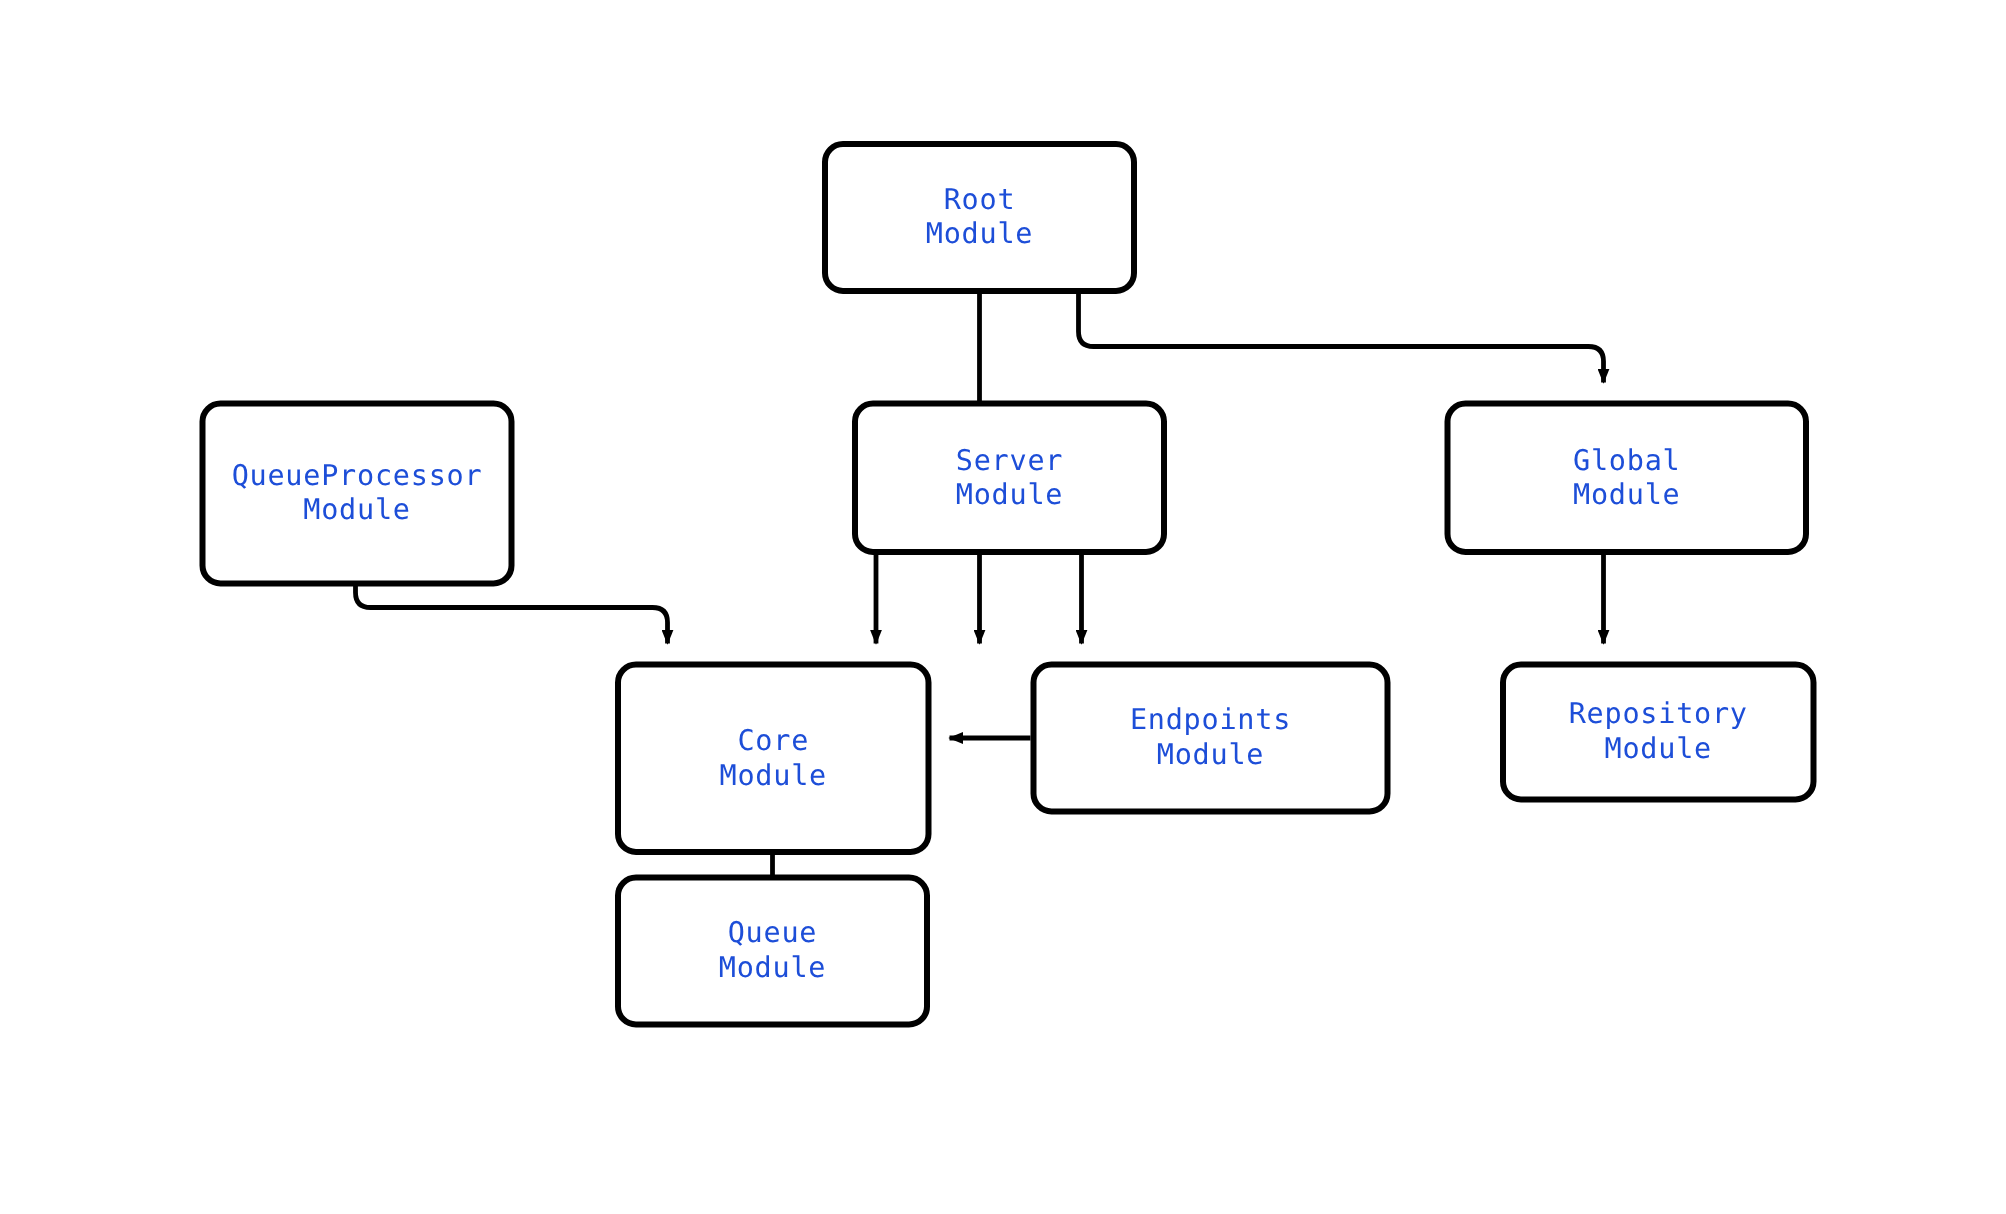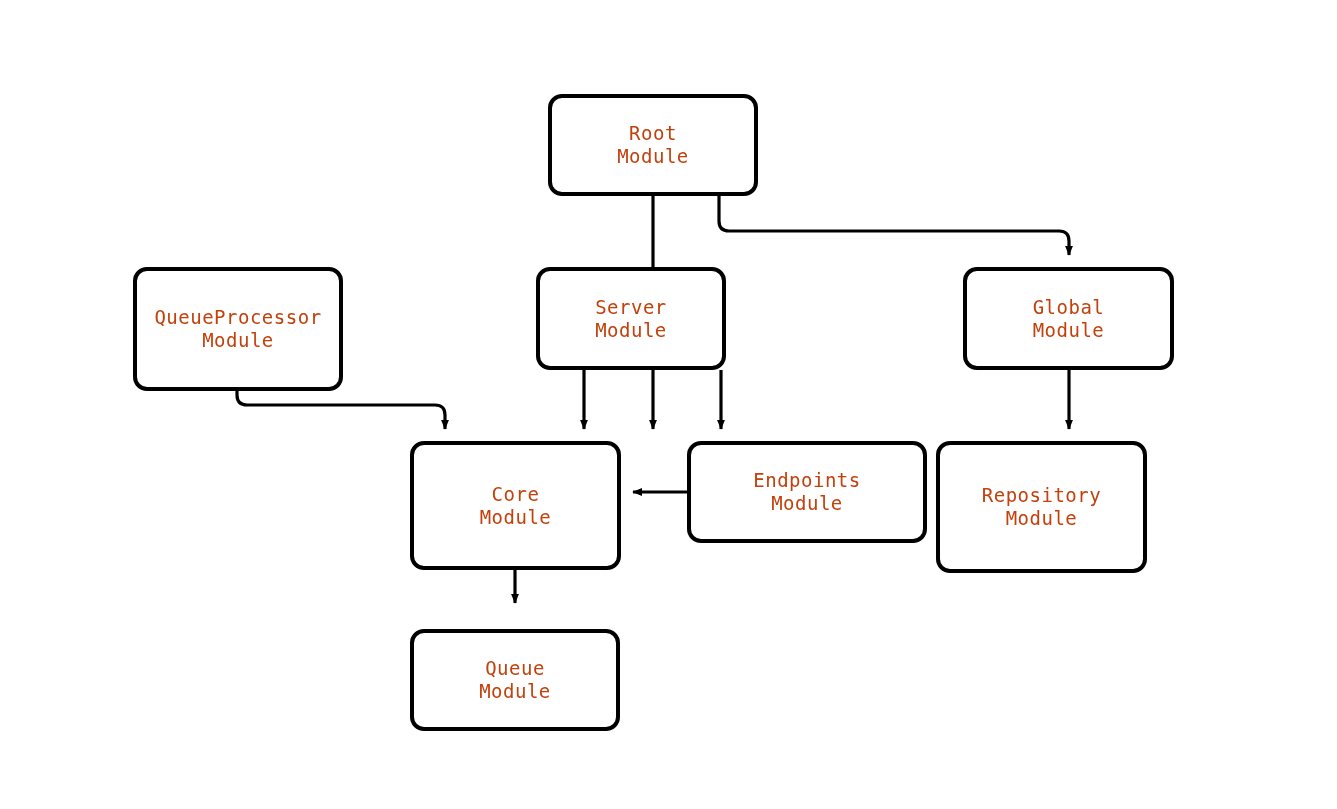--- a/index.html
+++ b/index.html
@@ -32,21 +32,21 @@
     display: flex;
     flex-direction: column;
     align-items: center;
     justify-content: center;
     z-index: 2;
   }
   .node-label {
     font-size: 19px;
     line-height: 23px;
     letter-spacing: 0.5px;
-    color: #c2410c;
+    color: #1d4ed8;
     text-align: center;
     white-space: pre;
     font-weight: 400;
   }
 </style>
 </head>
 <body>
 
 <div id="canvas">
 
@@ -80,43 +80,43 @@
   <div class="node" style="left:548px; top:94px; width:210px; height:102px;">
     <div class="node-label">Root
 Module</div>
   </div>
 
   <div class="node" style="left:133px; top:267px; width:210px; height:124px;">
     <div class="node-label">QueueProcessor
 Module</div>
   </div>
 
-  <div class="node" style="left:536px; top:267px; width:190px; height:103px;">
+  <div class="node" style="left:568px; top:267px; width:210px; height:103px;">
     <div class="node-label">Server
 Module</div>
   </div>
 
-  <div class="node" style="left:963px; top:267px; width:211px; height:103px;">
+  <div class="node" style="left:963px; top:267px; width:243px; height:103px;">
     <div class="node-label">Global
 Module</div>
   </div>
 
   <div class="node" style="left:410px; top:441px; width:211px; height:129px;">
     <div class="node-label">Core
 Module</div>
   </div>
 
   <div class="node" style="left:687px; top:441px; width:240px; height:102px;">
     <div class="node-label">Endpoints
 Module</div>
   </div>
 
-  <div class="node" style="left:936px; top:441px; width:211px; height:132px;">
+  <div class="node" style="left:1000px; top:441px; width:211px; height:94px;">
     <div class="node-label">Repository
 Module</div>
   </div>
 
-  <div class="node" style="left:410px; top:629px; width:210px; height:102px;">
+  <div class="node" style="left:410px; top:583px; width:210px; height:102px;">
     <div class="node-label">Queue
 Module</div>
   </div>
 
 </div>
 
 </body></html>

